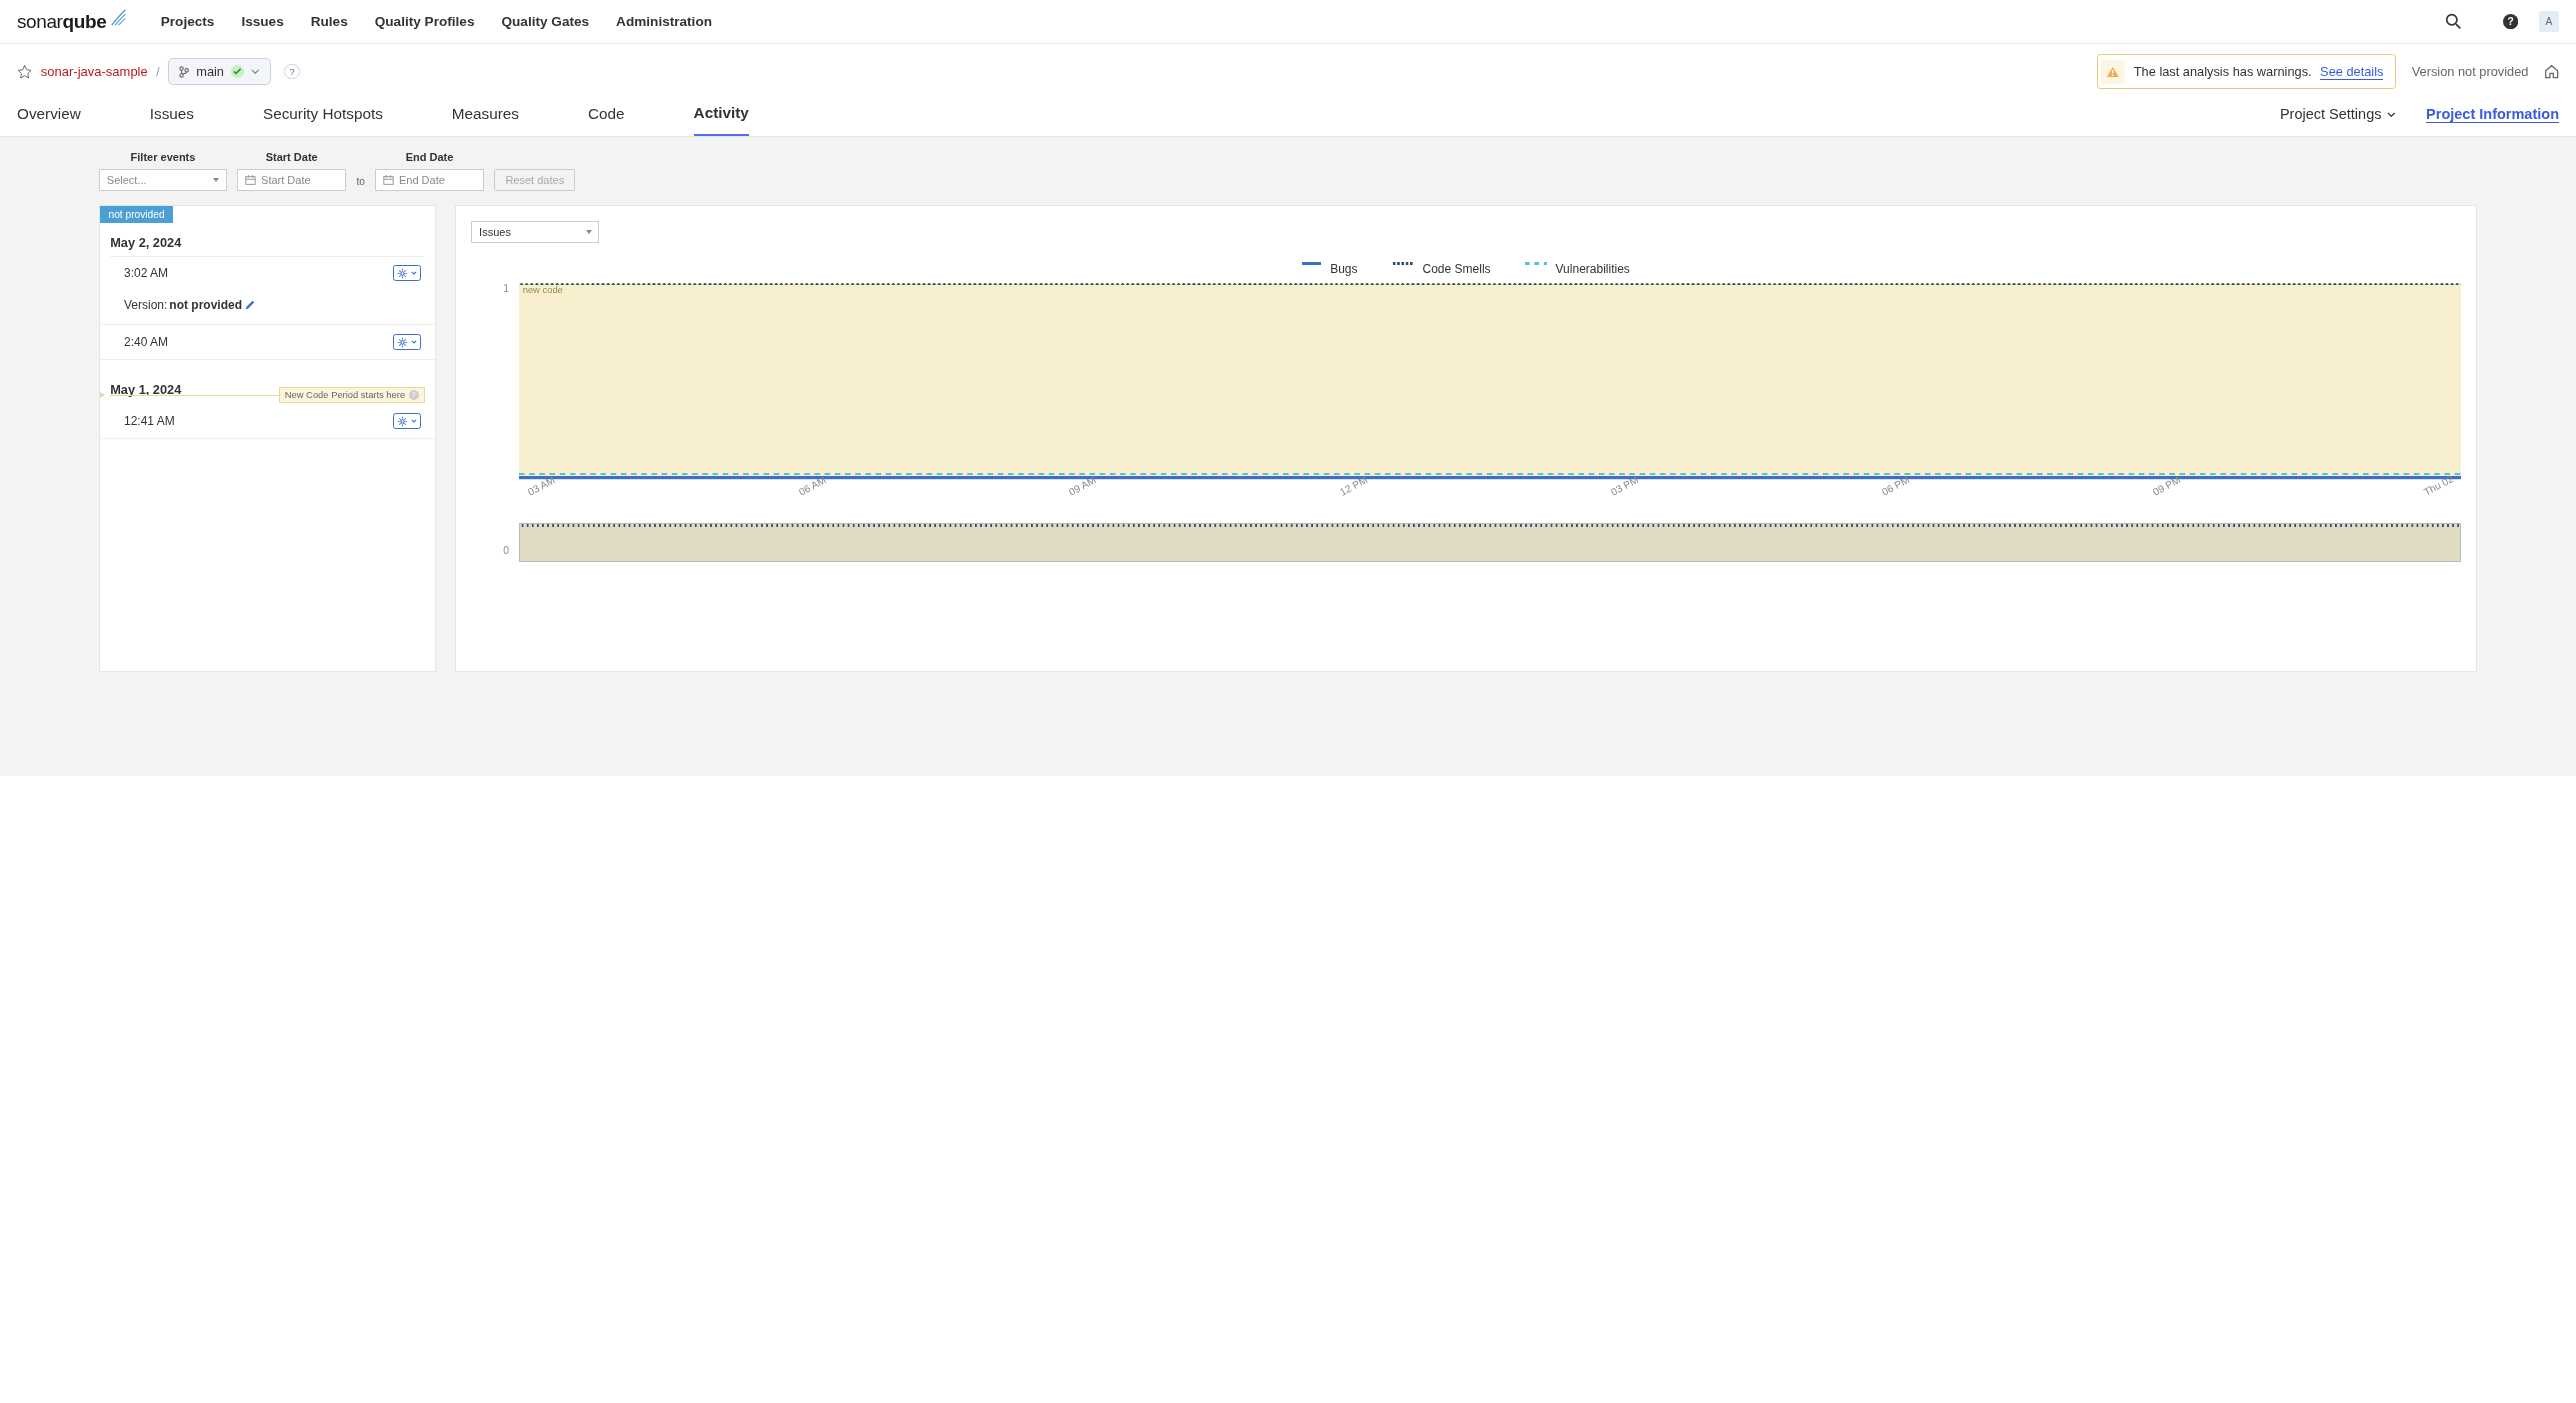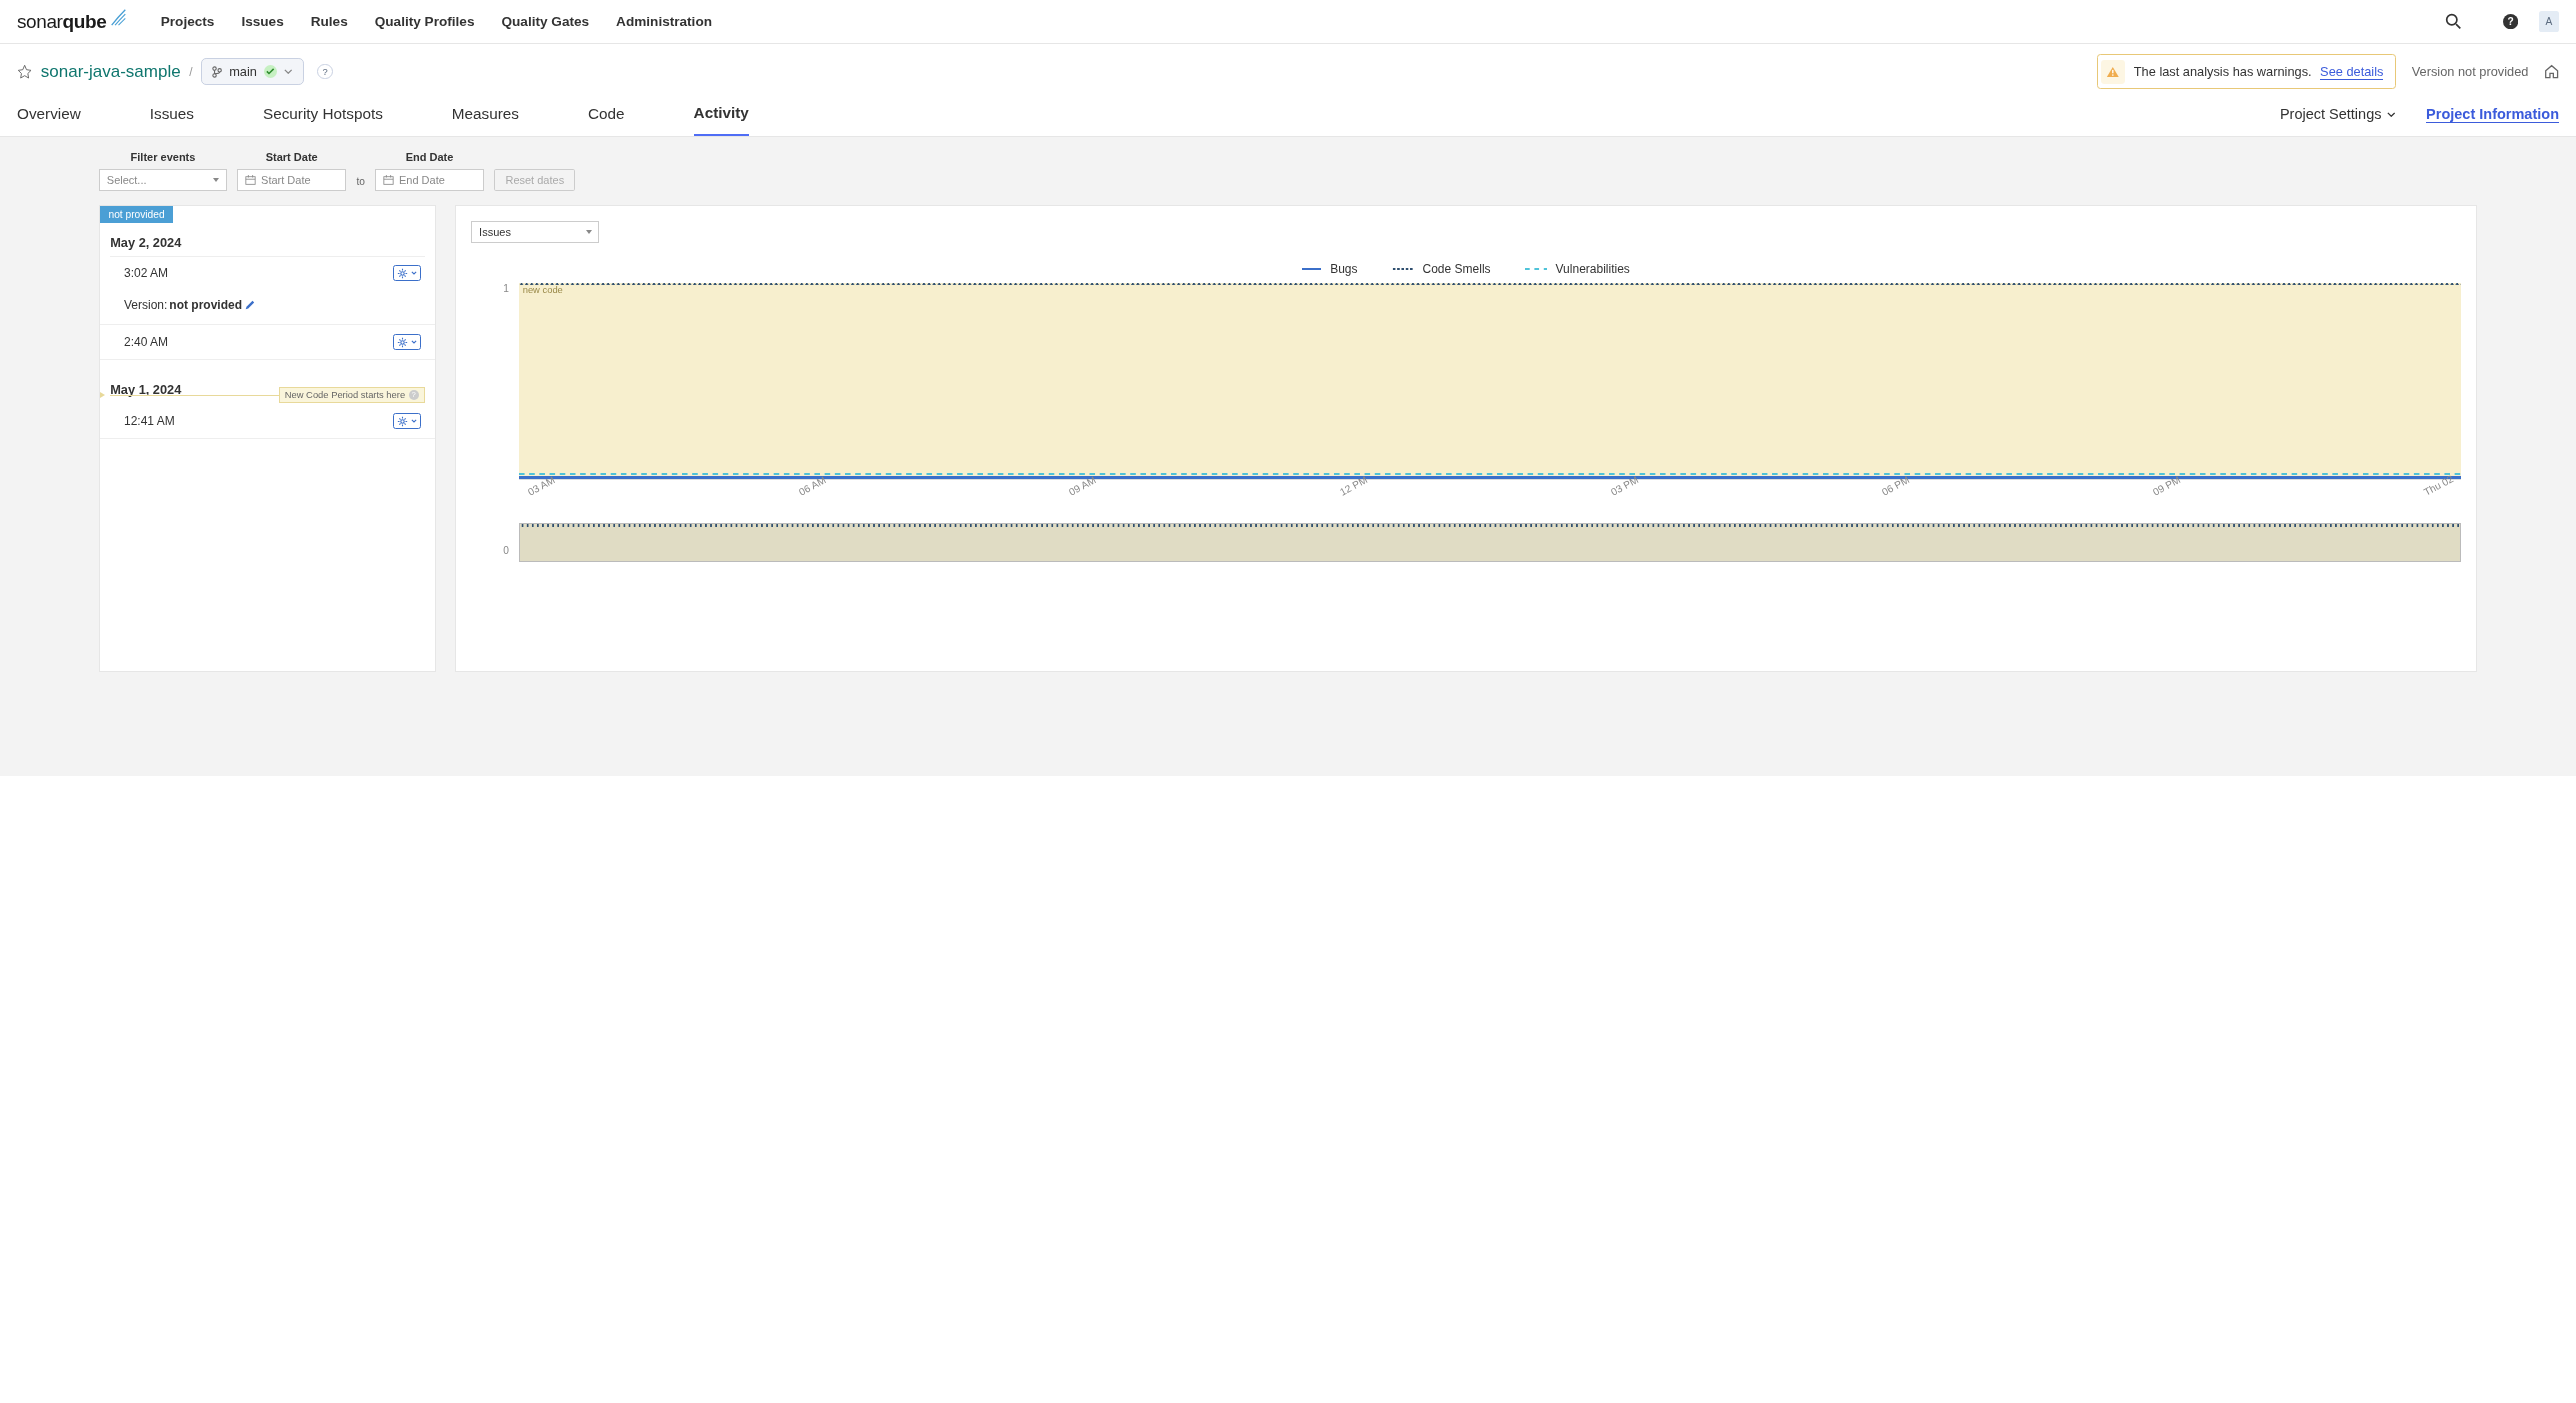--- a/index.html
+++ b/index.html
@@ -14,21 +14,21 @@
   .topnav-items { display: flex; gap: 27px; }
   .topnav-item { font-size: 13.6px; font-weight: 600; color: #333; text-decoration: none; cursor: pointer; }
   .topnav-right { margin-left: auto; display: flex; align-items: center; gap: 20.4px; }
   .search-icon, .help-icon { cursor: pointer; display: flex; }
   .user-badge { width: 20.4px; height: 20.4px; background: #e4ecf5; border-radius: 2.6px; display: flex; align-items: center; justify-content: center; font-size: 10.2px; color: #5b6b7f; cursor: pointer; }
   
   
   .proj-header { padding: 10.2px 17px 0 17px; display: flex; align-items: center; }
   .proj-left { display: flex; align-items: center; gap: 8.5px; }
   .star-icon { cursor: pointer; display:flex; }
-  .proj-name { font-size: 17px; color: #0f766e; }
+  .proj-name { font-size: 13px; color: #b91c1c; }
   .slash { color: #999; }
   .branch-chip { display: inline-flex; align-items: center; gap: 6.8px; border: 0.9px solid #c9d1e2; background: #f3f5f9; border-radius: 5.1px; padding: 5.1px 10.2px; cursor: pointer; }
   .branch-name { font-size: 12.8px; }
   .check-badge { width: 13.6px; height: 13.6px; border-radius: 50%; background: #c6f0c2; display: flex; align-items: center; justify-content: center; }
   .help-chip { width: 15.3px; height: 15.3px; border-radius: 50%; border: 0.9px solid #c9d1e2; display: flex; align-items: center; justify-content: center; font-size: 9.4px; color: #5b6b7f; cursor: pointer; margin-left: 5.1px; }
   .proj-right { margin-left: auto; display: flex; align-items: center; gap: 15.3px; }
   .warning-box { display: flex; align-items: center; gap: 8.5px; border: 0.9px solid #e8c877; background: #fff; border-radius: 3.4px; padding: 8.5px 12px; font-size: 12.8px; }
   .warning-box .warn-badge { width: 24px; height: 24px; border-radius: 3.4px; background: #fdf6e3; display: flex; align-items: center; justify-content: center; margin: -5.1px 0 -5.1px -8.5px; }
   .see-details { color: #3b5bdb; border-bottom: 0.9px solid #3b5bdb; cursor: pointer; }
   .version-text { color: #666; font-size: 12.8px; }
@@ -68,21 +68,21 @@
   .new-code-marker { position: relative; margin: -6.8px 10.2px 0 10.2px; }
   .new-code-line { border-top: 0.9px solid #e8d99a; }
   .new-code-tri { position: absolute; left: -10.2px; top: -3.4px; width: 0; height: 0; border-top: 3.4px solid transparent; border-bottom: 3.4px solid transparent; border-left: 5.1px solid #e8d99a; }
   .new-code-label { position: absolute; right: 0; top: -8.5px; background: #faf5db; border: 0.9px solid #e8d99a; font-size: 9.4px; color: #666; padding: 1.7px 5.1px; display: flex; align-items: center; gap: 3.4px; }
   .new-code-help { width: 10.2px; height: 10.2px; border-radius: 50%; background: #ccc; color: #fff; font-size: 7.7px; display: flex; align-items: center; justify-content: center; }
   
   .right-panel { flex: 1; background: #fff; border: 0.9px solid #e6e6e6; min-height: 467px; padding: 15.3px; }
   .graph-label { font-size: 12px; font-weight: 700; margin-bottom: 6.8px; }
   .graph-select { width: 128px; }
   .legend { display: flex; justify-content: center; gap: 34px; margin: 19px 0 6.8px 0; font-size: 12px; }
-  .legend-item { display: flex; align-items: center; gap: 9px; }
+  .legend-item { display: flex; gap: 9px; }
   .leg-solid { width: 19px; height: 2.6px; background: #3b6fc9; }
   .leg-dotted { width: 22px; height: 2.6px; background-image: radial-gradient(circle, #2f4f6f 1.3px, transparent 1.3px); background-size: 4.3px 2.6px; background-repeat: repeat-x; }
   .leg-dashed { width: 22px; height: 2.6px; background-image: linear-gradient(to right, #4fc3d9 0, #4fc3d9 5.1px, transparent 5.1px, transparent 9.4px); background-size: 9.4px 2.6px; }
   
   .chart-wrap { position: relative; margin-top: 5.1px; }
   .chart-y { position: absolute; left: 13.6px; top: 0; height: 273px; display: flex; flex-direction: column; justify-content: space-between; font-size: 10.2px; color: #888; text-align: right; width: 24px; }
   .chart-plot { margin-left: 48px; height: 197px; background: #f7efce; border-bottom: 0.9px solid #ddd; position: relative; }
   .new-code-text { position: absolute; top: 1.7px; left: 3.4px; font-size: 9.4px; color: #9a8a4a; }
   .dotted-top { position: absolute; top: 0; left: 0; right: 0; height: 2.6px; background-image: radial-gradient(circle, #2f4f6f 1.3px, transparent 1.3px); background-size: 5.1px 2.6px; }
   .bottom-lines { position: absolute; bottom: 0; left: 0; right: 0; }

